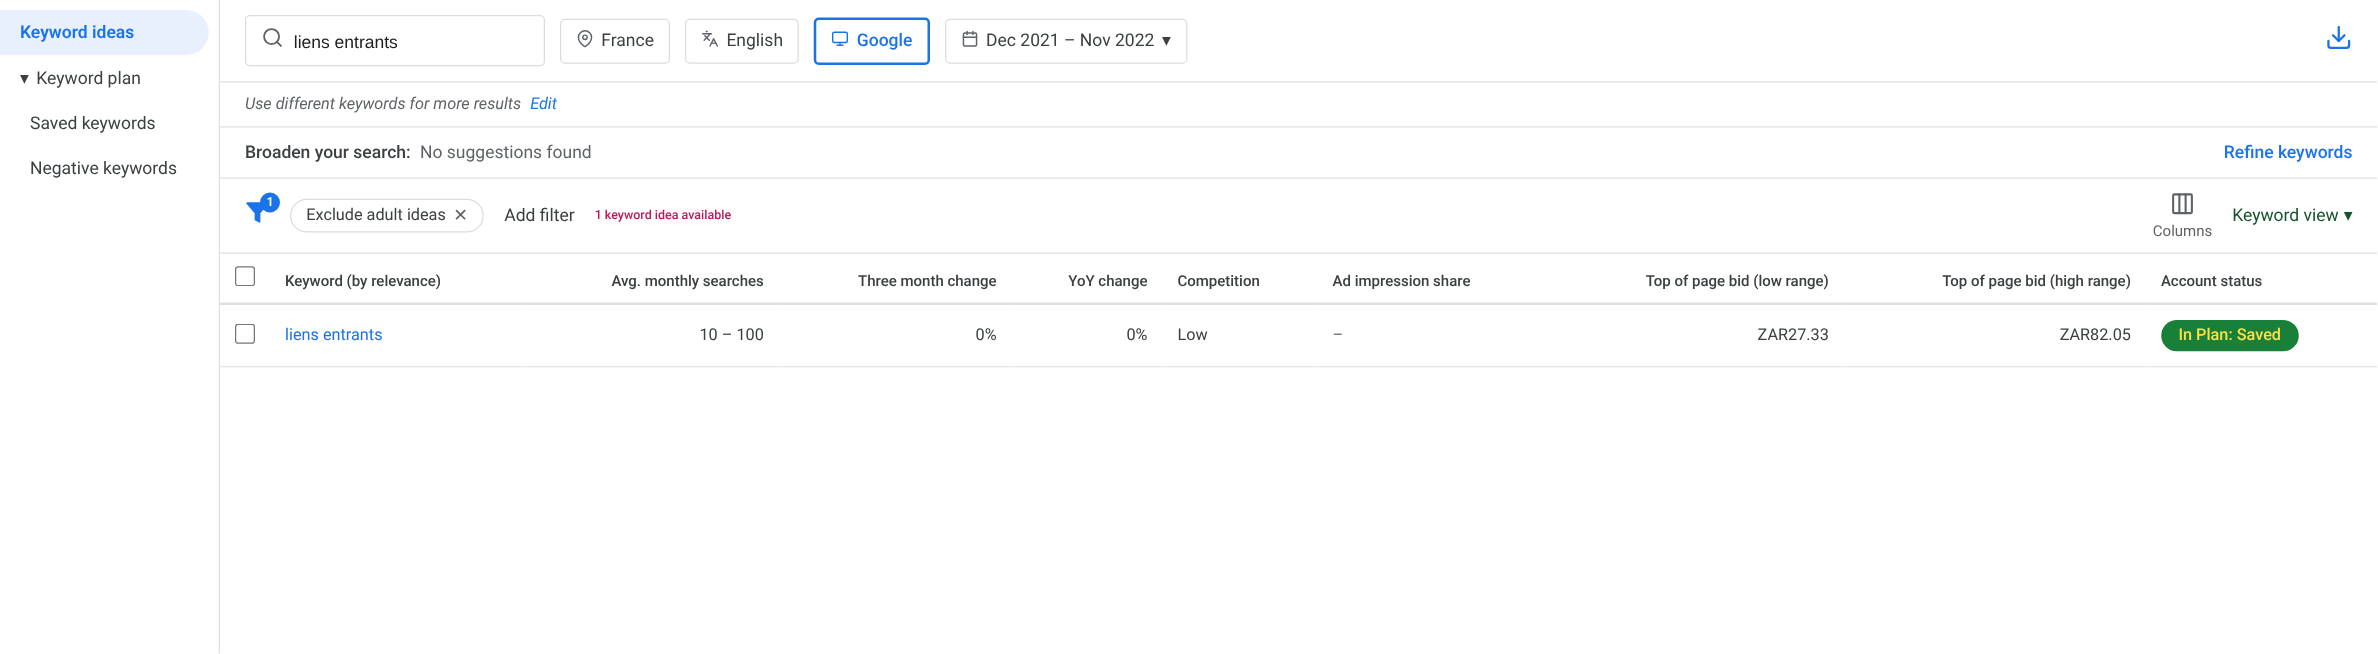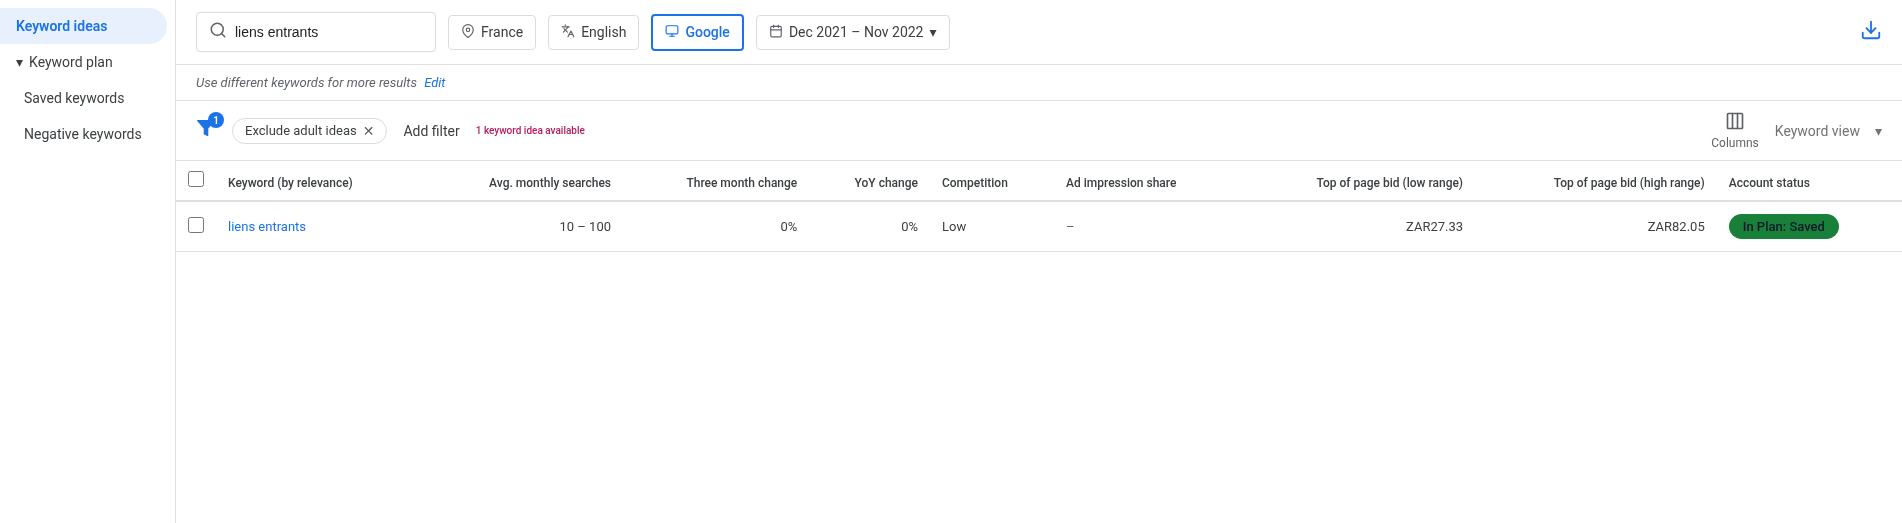--- a/index.html
+++ b/index.html
@@ -41,35 +41,35 @@
     .filter-row { display: flex; align-items: center; padding: 10px 20px; gap: 16px; border-bottom: 1px solid #e0e0e0; }
     .filter-icon-wrap { position: relative; display: inline-flex; align-items: center; }
     .filter-funnel { color: #1a73e8; font-size: 20px; cursor: pointer; }
     .badge { position: absolute; top: -6px; right: -8px; background: #1a73e8; color: #fff; border-radius: 50%; width: 16px; height: 16px; font-size: 10px; display: flex; align-items: center; justify-content: center; font-weight: 600; }
     .exclude-pill { display: flex; align-items: center; gap: 6px; border: 1px solid #dadce0; border-radius: 16px; padding: 4px 12px; font-size: 13px; color: #3c4043; cursor: pointer; }
     .exclude-x { color: #5f6368; font-size: 14px; cursor: pointer; }
     .add-filter-btn { font-size: 14px; color: #3c4043; cursor: pointer; }
     .keyword-count { font-size: 10px; color: #be185d; font-weight: 500; }
     .view-controls { margin-left: auto; display: flex; align-items: center; gap: 16px; }
     .columns-btn { display: flex; flex-direction: column; align-items: center; gap: 2px; cursor: pointer; color: #5f6368; font-size: 12px; }
-    .keyword-view-btn { display: flex; align-items: center; gap: 15px; font-size: 14px; color: #737373; cursor: pointer; }
+    .keyword-view-btn { display: flex; align-items: center; gap: 4px; font-size: 14px; color: #14532d; cursor: pointer; }
 
     
     .table-wrap { overflow-x: auto; }
     table { width: 100%; border-collapse: collapse; font-size: 13px; }
     thead tr { border-bottom: 2px solid #e0e0e0; }
     thead th { padding: 10px 12px; text-align: left; font-weight: 500; color: #3c4043; font-size: 12px; white-space: nowrap; vertical-align: bottom; }
     thead th.right { text-align: right; }
     tbody tr.data-row { border-bottom: 1px solid #e0e0e0; }
     tbody td { padding: 12px 12px; color: #3c4043; vertical-align: middle; }
     tbody td.right { text-align: right; }
     .checkbox-cell { width: 36px; }
     .checkbox { width: 16px; height: 16px; cursor: pointer; }
     .keyword-name { color: #1a73e8; cursor: pointer; }
-    .status-badge { background: #188038; color: #0f172a; border-radius: 16px; padding: 5px 14px; font-size: 13px; font-weight: 500; white-space: nowrap; display: inline-block; }
+    .status-badge { background: #188038; color: #fde047; border-radius: 16px; padding: 5px 14px; font-size: 13px; font-weight: 500; white-space: nowrap; display: inline-block; }
     .dash { color: #5f6368; }
   </style>
 </head>
 <body>
 
 <div class="app-container">
 
   <nav class="sidebar">
     <div class="sidebar-item active">
       <span>Keyword ideas</span>
@@ -155,20 +155,27 @@
             <line x1="12" y1="15" x2="12" y2="3"></line>
           </svg>
       </div>
     </div>
 
     <div class="info-bar">
       <span>Use different keywords for more results</span>
       <a>Edit</a>
     </div>
 
+    <div class="broaden-bar">
+      <div class="broaden-left">
+        <strong>Broaden your search:</strong>
+        <span>No suggestions found</span>
+      </div>
+      <span class="refine-btn">Refine keywords</span>
+    </div>
 
     <div class="filter-row">
       <div class="filter-icon-wrap">
         <span class="filter-funnel">
           <svg width="20" height="20" viewBox="0 0 24 24" fill="#1a73e8" stroke="#1a73e8" stroke-width="1.5" stroke-linecap="round" stroke-linejoin="round">
               <polygon points="22 3 2 3 10 12.46 10 19 14 21 14 12.46 22 3"></polygon>
             </svg>
         </span>
         <span class="badge">1</span>
       </div>

